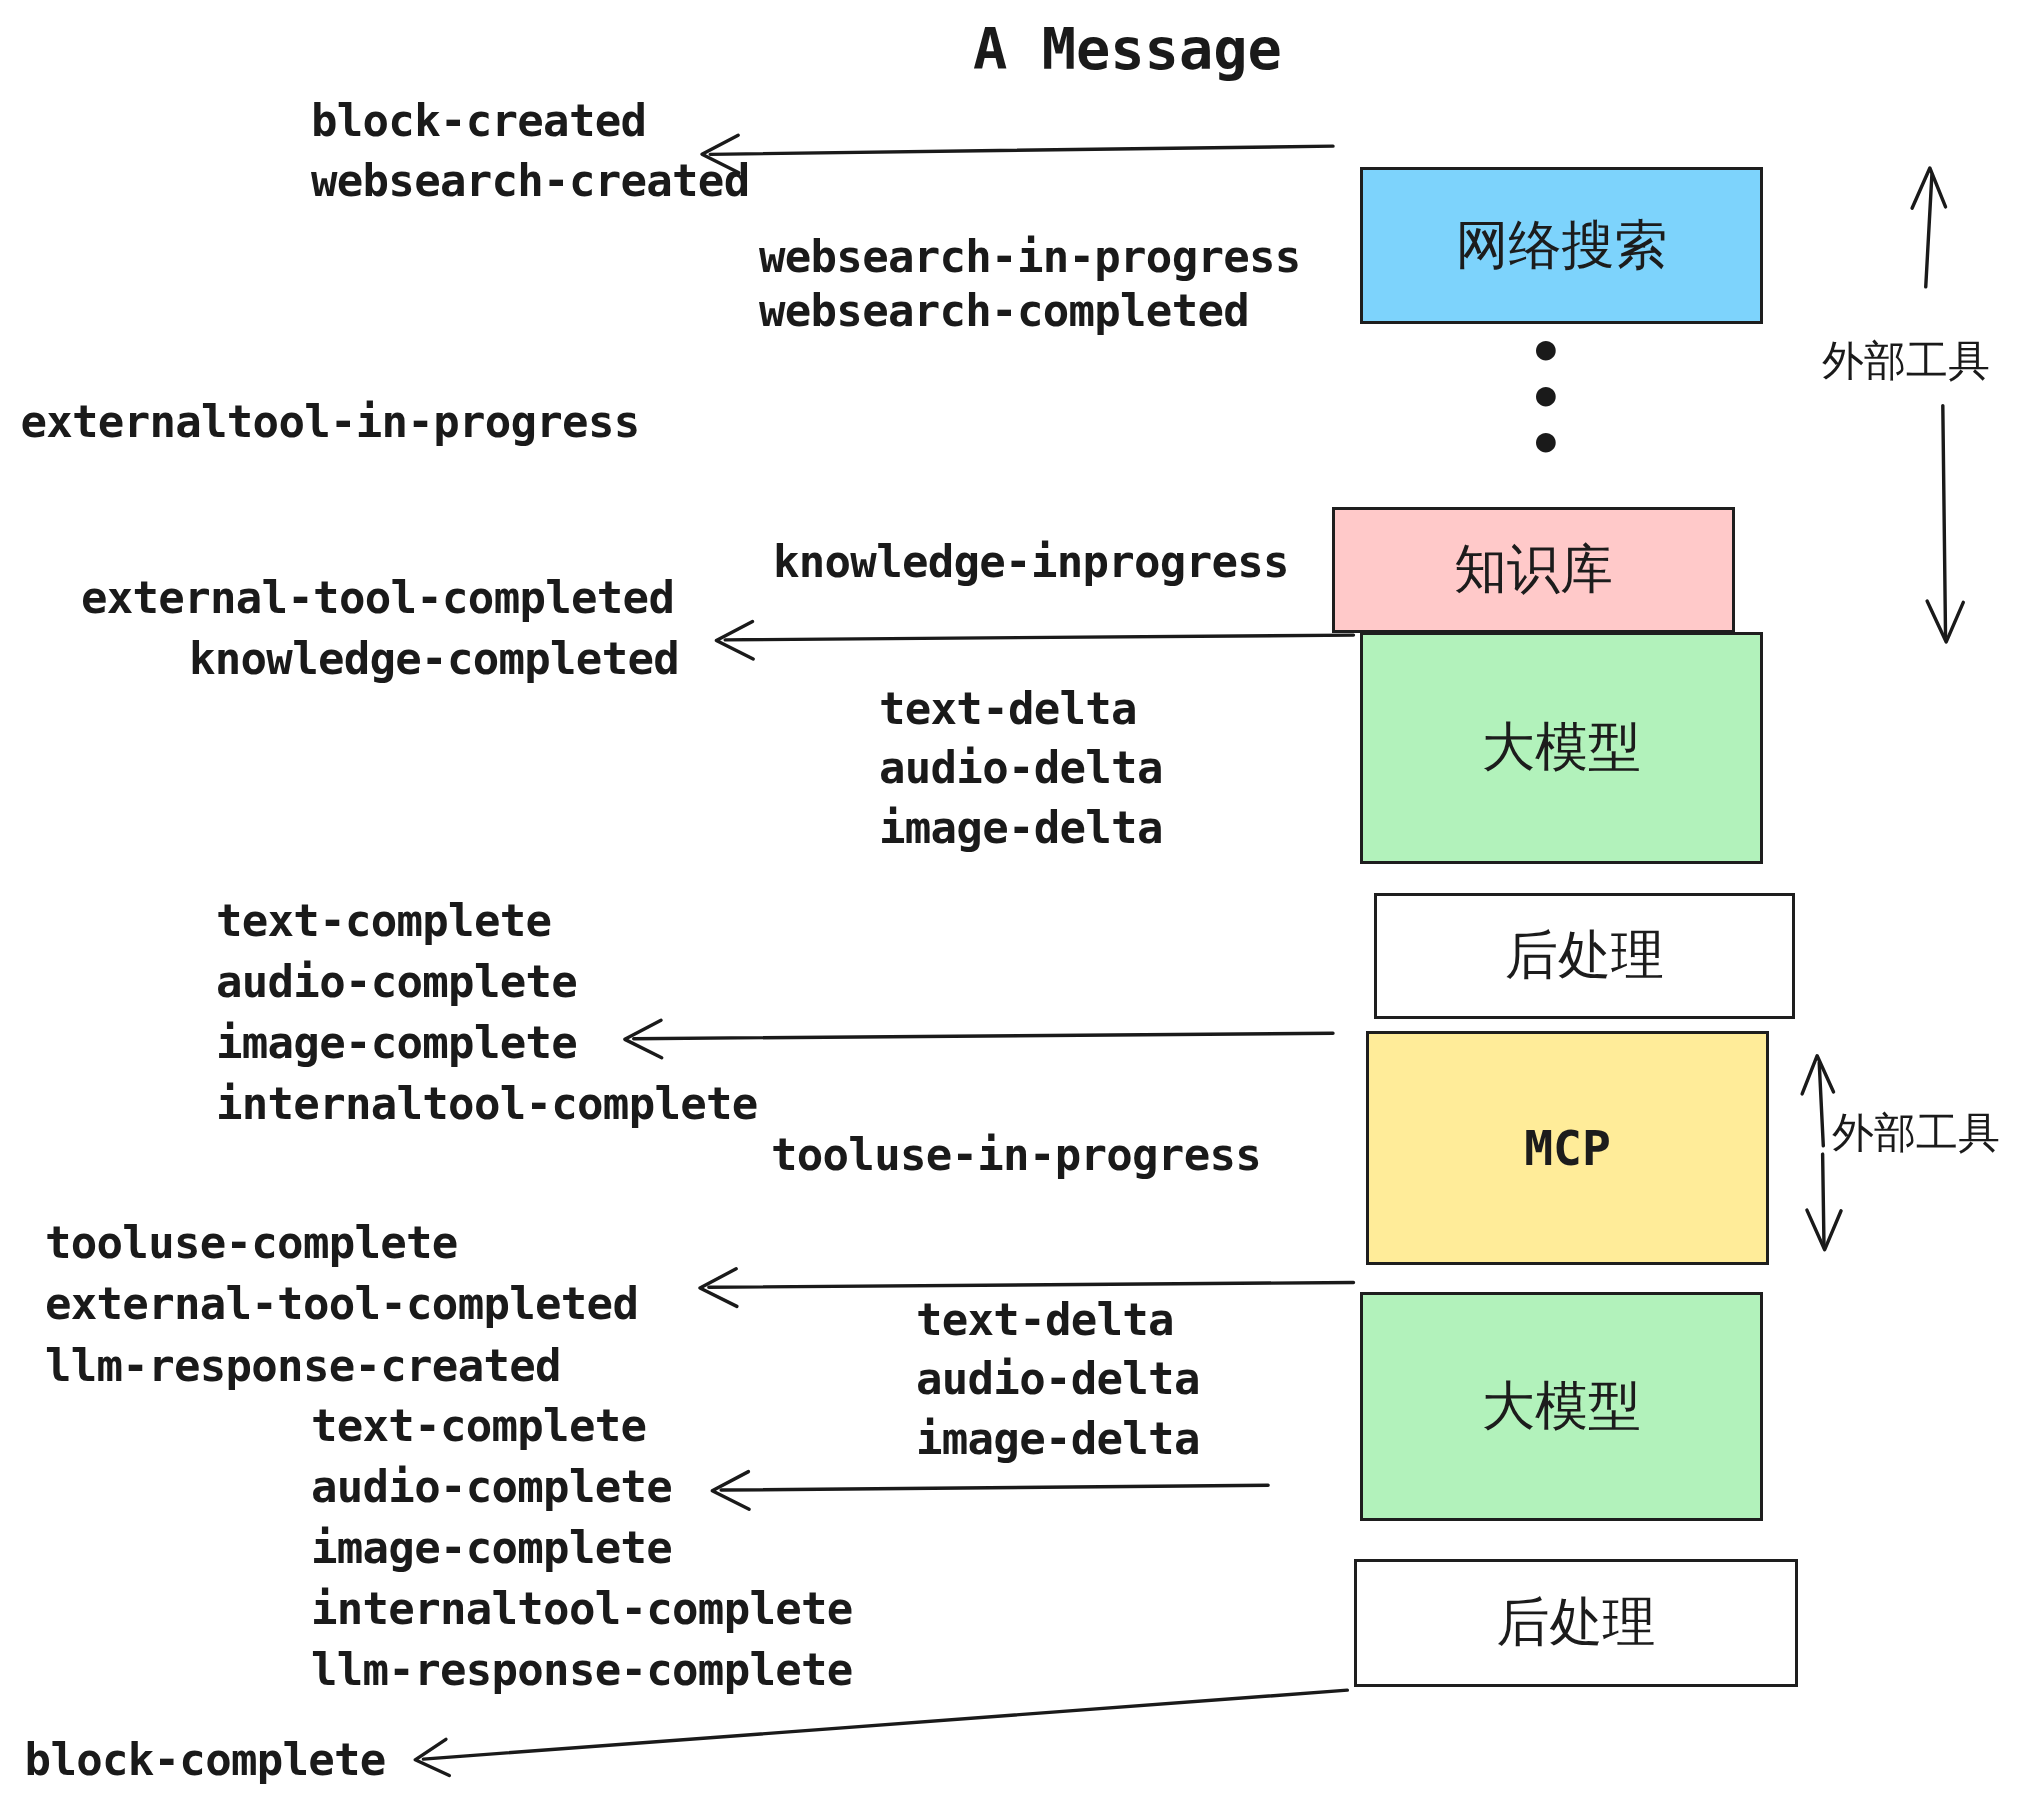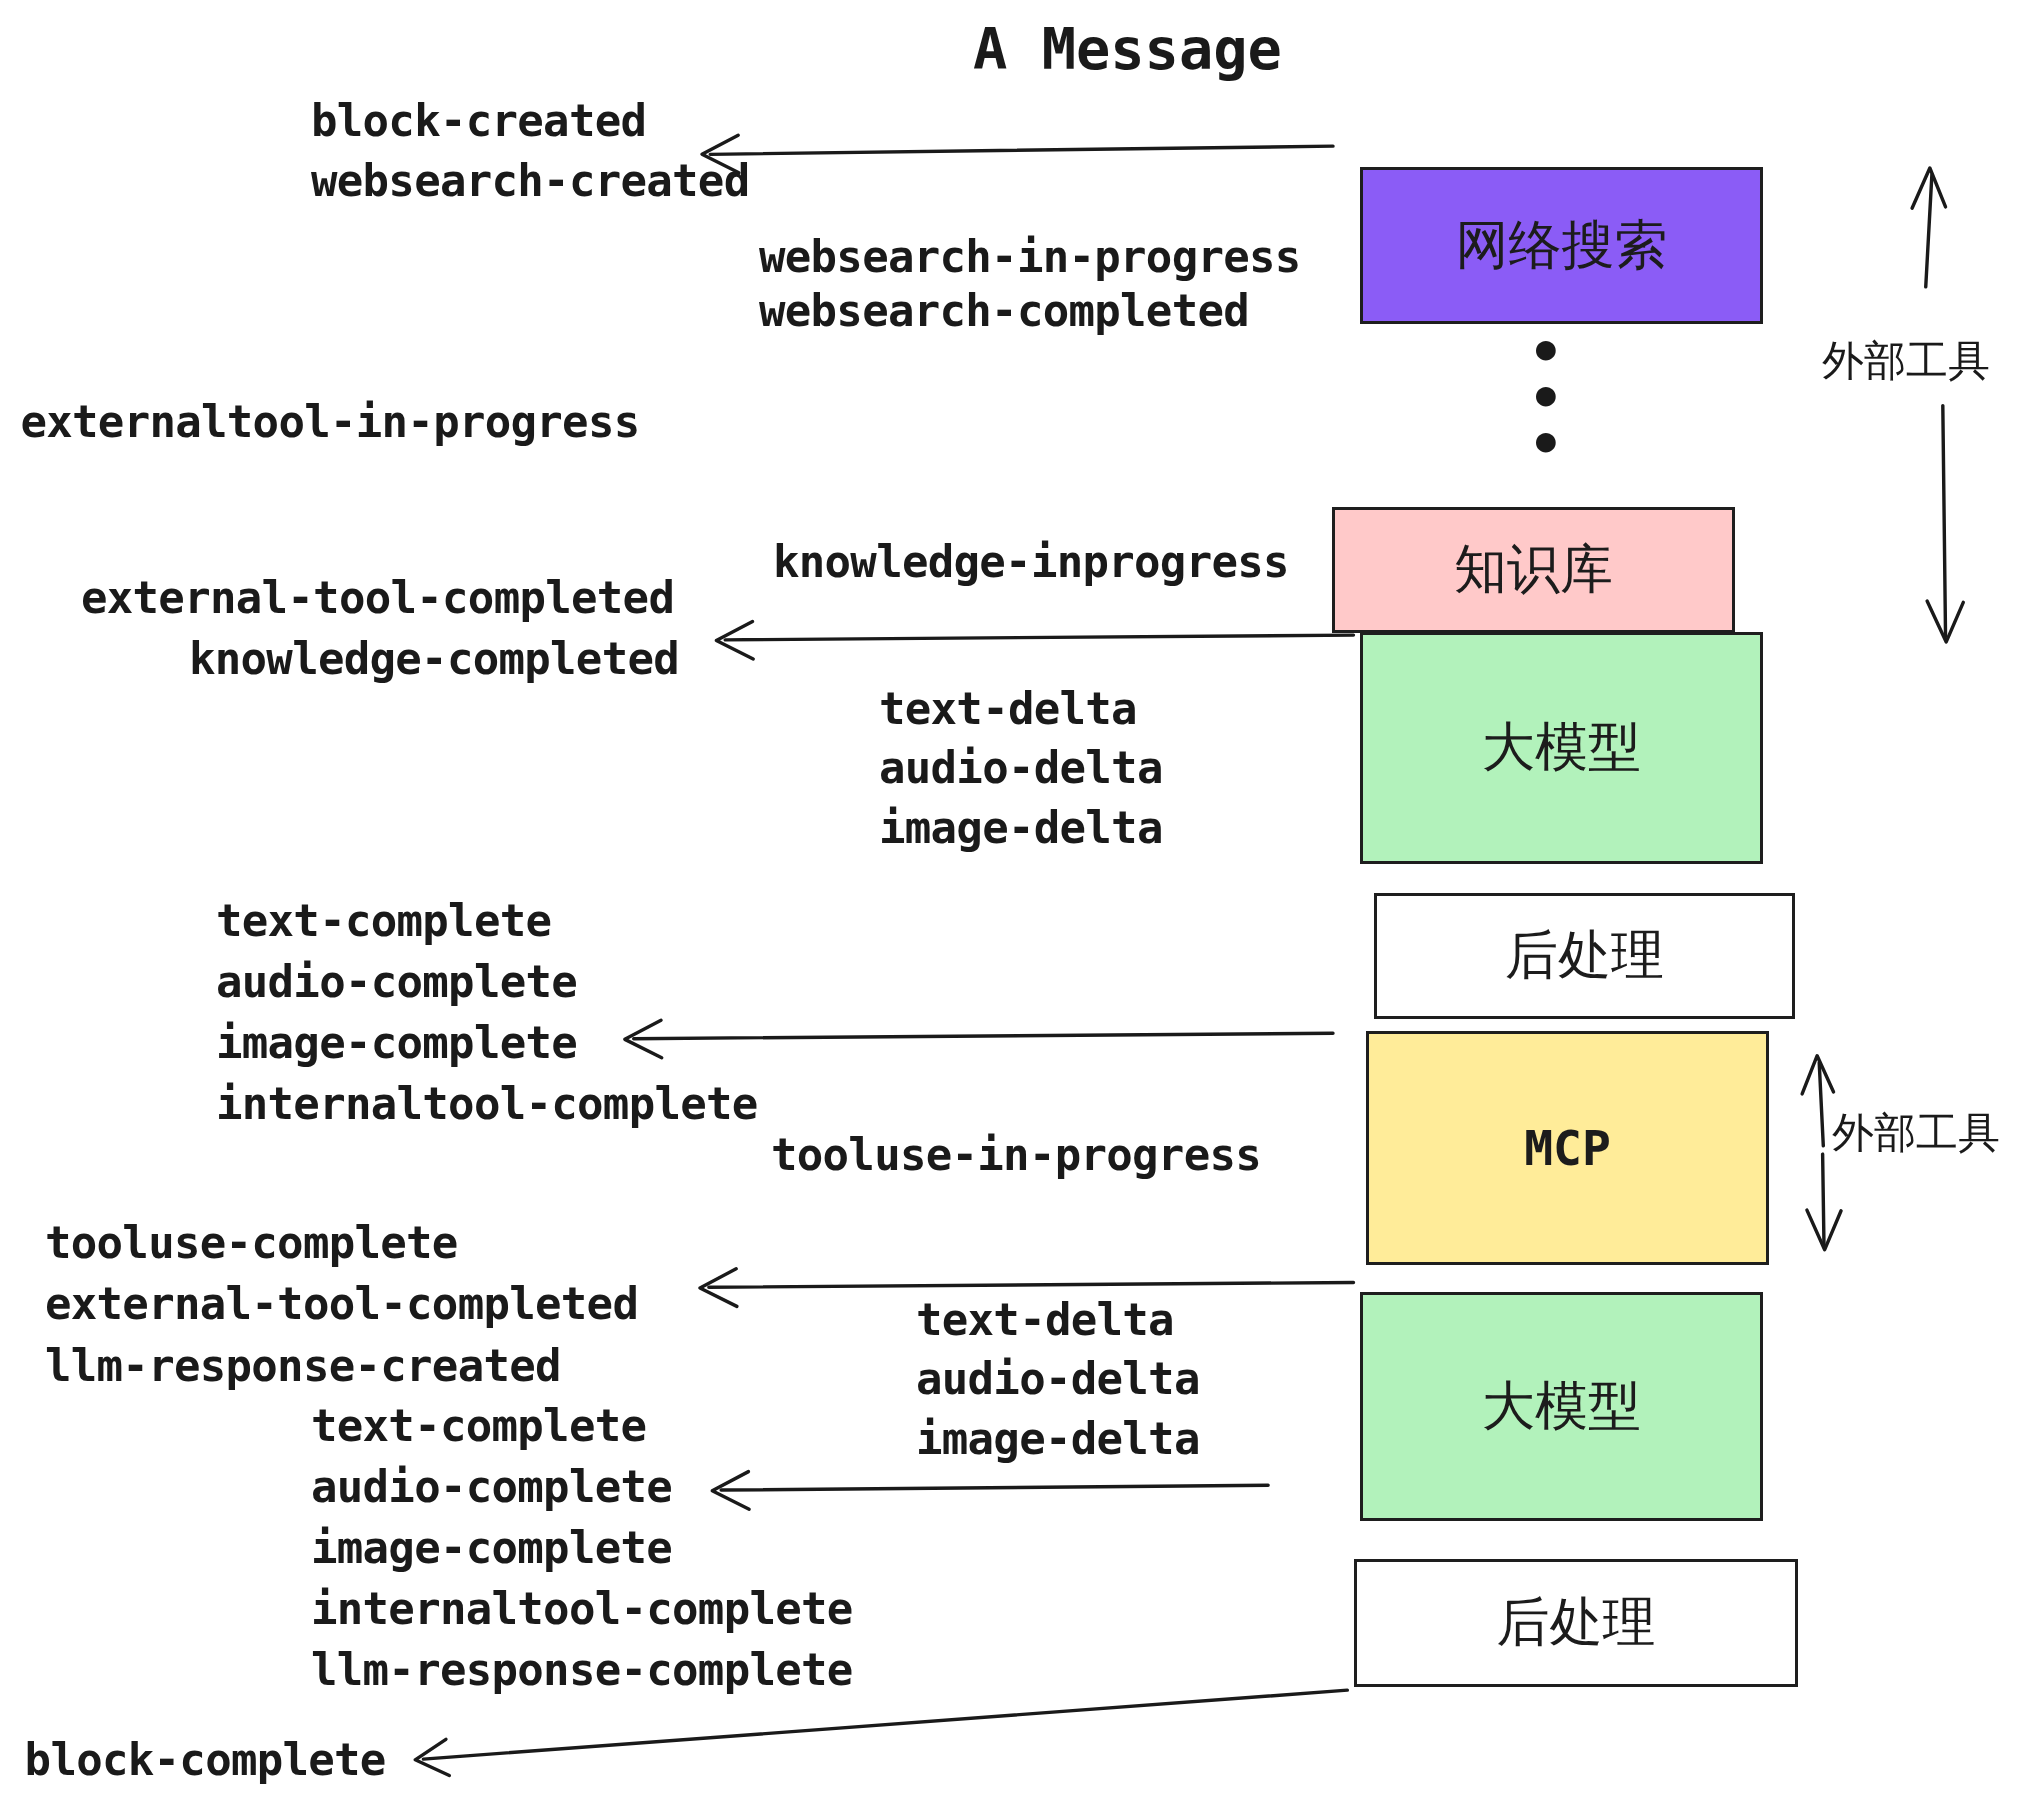--- a/index.html
+++ b/index.html
@@ -84,21 +84,21 @@
       <path d="M2639 1602 L2661 1546 L2685 1599"></path>
     </g>
     <g>
       <path d="M2669 1690 L2671 1824"></path>
       <path d="M2646 1772 L2672 1830 L2696 1773"></path>
     </g>
   </svg>
 
   <div class="title">A Message</div>
 
-  <div class="box" style="left:1360px;top:167px;width:397px;height:151px;background:#8b5cf6;">
+  <div class="box" style="left:1360px;top:167px;width:397px;height:151px;background:#7dd3fc;">
     <span>网络搜索</span>
   </div>
 
   <div class="dots">
     <span>•</span>
     <span>•</span>
     <span>•</span>
   </div>
 
   <div class="box" style="left:1332px;top:507px;width:397px;height:120px;background:#ffc9c9;">

